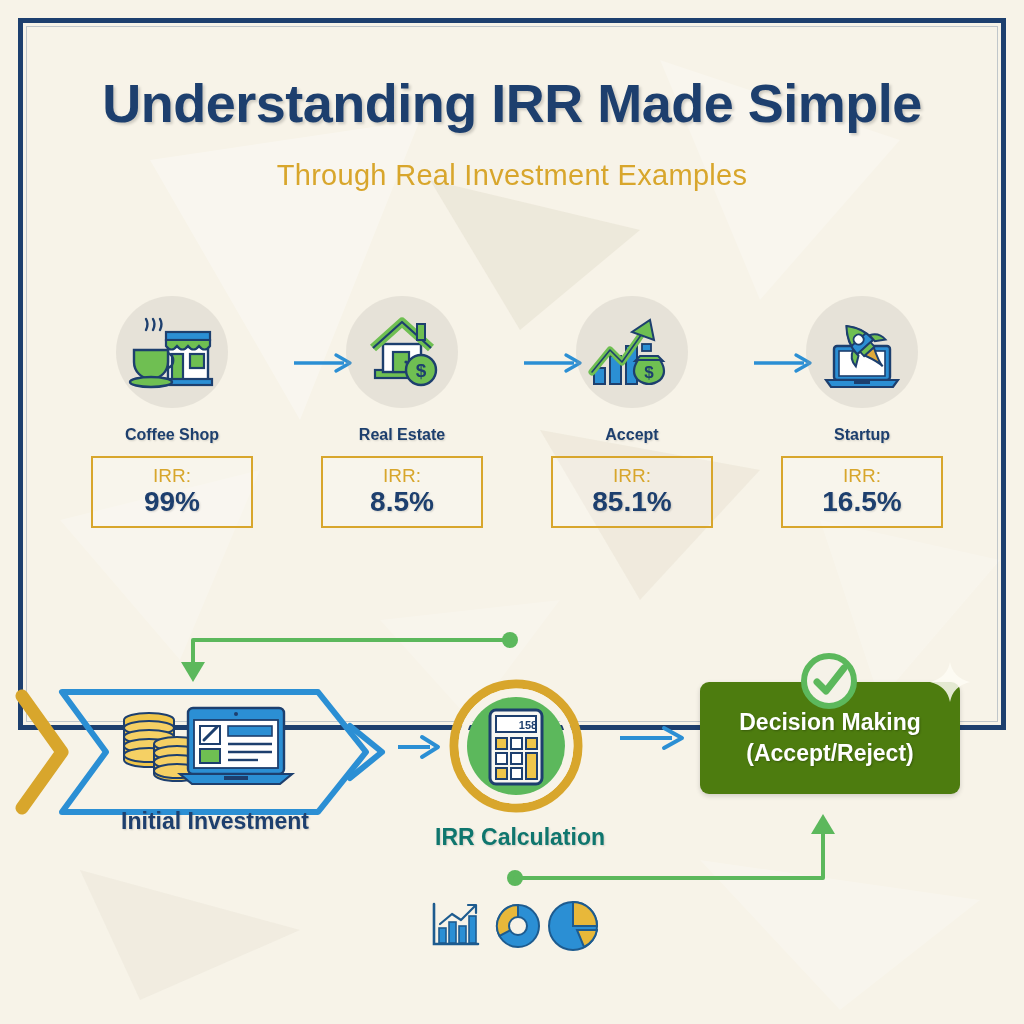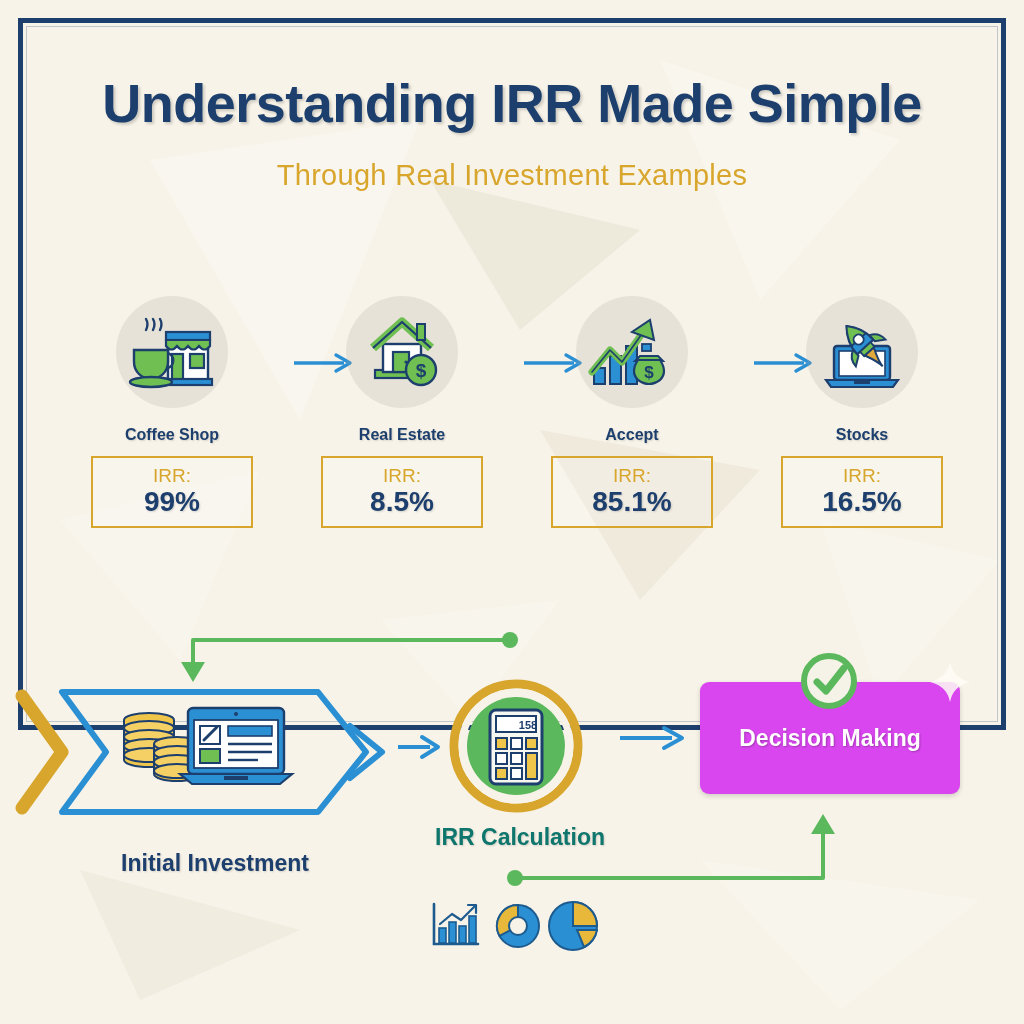--- a/index.html
+++ b/index.html
@@ -56,30 +56,29 @@
     text-shadow:1px 1px 2px rgba(0,0,0,.15);}
   .ex-arrow{position:absolute;top:56px;width:66px;height:22px;}
 
   
   .proc{position:absolute;left:0;top:620px;width:1024px;height:330px;}
 
   .banner-label{
     position:absolute;left:60px;top:806px;width:310px;text-align:center;
     font-size:23px;font-weight:bold;color:#1d3f6e;line-height:1.32;
     text-shadow:1px 1px 2px rgba(0,0,0,.15);
-    margin-top:42px;
   }
   .calc-label{
     position:absolute;left:380px;top:824px;width:280px;text-align:center;
     font-size:23px;font-weight:bold;color:#0f766e;
     text-shadow:1px 1px 2px rgba(0,0,0,.15);
   }
   .decision-box{
     position:absolute;left:700px;top:682px;width:260px;height:112px;
-    background:#d946ef;border-radius:9px;
+    background:#4d7c0f;border-radius:9px;
     display:flex;flex-direction:column;align-items:center;justify-content:center;
     box-shadow:0 2px 5px rgba(0,0,0,.16);
   }
   .decision-box span{
     color:#ffffff;font-size:23px;font-weight:bold;line-height:1.33;text-align:center;
     text-shadow:1px 1px 2px rgba(0,0,0,.25);
   }
   .check-badge{position:absolute;left:798px;top:650px;width:62px;height:62px;}
 
   .mini-charts{position:absolute;left:428px;top:898px;width:170px;height:56px;}
@@ -206,21 +205,21 @@
             <path d="M52 8 q11 12 11 28 h-22 q0 -16 11 -28 z" fill="#2b8fd4" stroke="#1d3f6e" stroke-width="2.2"></path>
             <path d="M52 8 q7 8 9.5 18 h-19 q2.5 -10 9.5 -18 z" fill="#6fbf52" stroke="#1d3f6e" stroke-width="1.8"></path>
             <circle cx="52" cy="26" r="5" fill="#ffffff" stroke="#1d3f6e" stroke-width="2"></circle>
             <path d="M41 30 q-9 4 -9 14 l9 -6 z" fill="#6fbf52" stroke="#1d3f6e" stroke-width="2"></path>
             <path d="M63 30 q9 4 9 14 l-9 -6 z" fill="#6fbf52" stroke="#1d3f6e" stroke-width="2"></path>
             <path d="M45 36 h14 v6 h-14 z" fill="#6fbf52" stroke="#1d3f6e" stroke-width="1.8"></path>
             <path d="M46 42 q6 14 6 20 q0 -6 6 -20 z" fill="#e0a93a" stroke="#1d3f6e" stroke-width="2"></path>
           </g>
         </svg>
       </div>
-      <div class="ex-label">Stocks</div>
+      <div class="ex-label">Startup</div>
       <div class="ex-irrbox">
         <div class="ex-irrlabel">IRR:</div>
         <div class="ex-irrval">16.5%</div>
       </div>
     </div>
   </div>
 
   <svg class="proc" viewBox="0 0 1024 330">
 
     <g>
@@ -303,20 +302,21 @@
   </svg>
 
   <div class="banner-label">
     <div>Initial Investment</div>
   </div>
 
   <div class="calc-label">IRR Calculation</div>
 
   <div class="decision-box">
     <span>Decision Making</span>
+    <span>(Accept/Reject)</span>
   </div>
 
   <svg class="check-badge" viewBox="0 0 62 62">
     <circle cx="31" cy="31" r="25" fill="#f5f2e8" stroke="#5cb85c" stroke-width="6"></circle>
     <polyline points="19,32 28,41 46,18" fill="none" stroke="#5cb85c" stroke-width="7" stroke-linecap="round" stroke-linejoin="round"></polyline>
   </svg>
 
   <svg class="mini-charts" viewBox="0 0 170 56">
     <g stroke="#1d5b8f" fill="none">
       <polyline points="6,6 6,46 50,46" stroke-width="2.6" stroke-linecap="round"></polyline>

